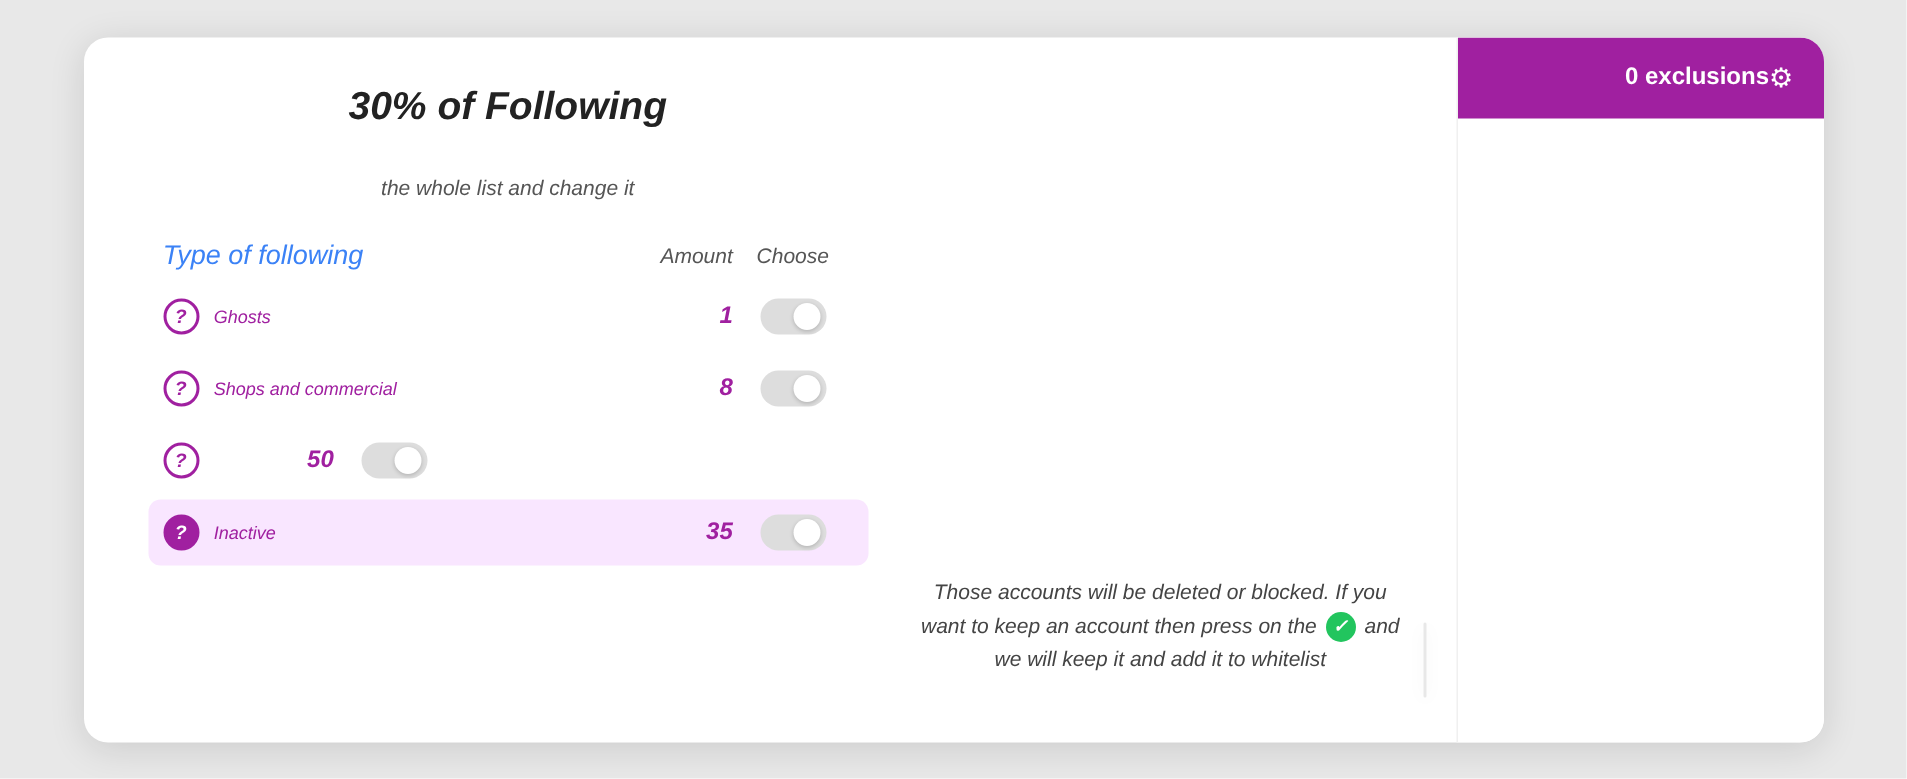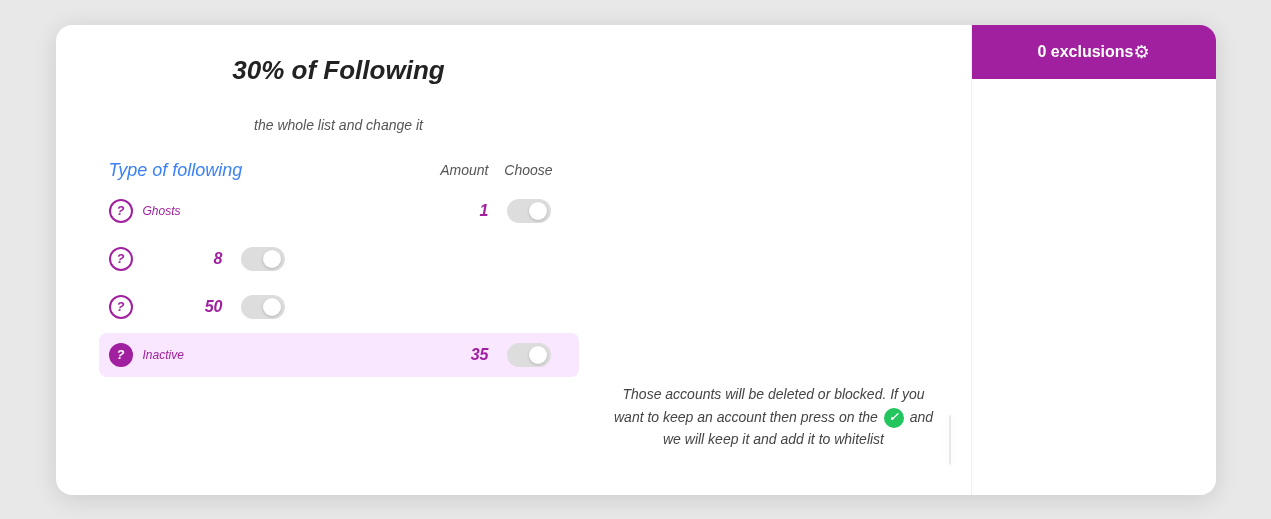--- a/index.html
+++ b/index.html
@@ -244,24 +244,24 @@
     }
     .sidebar {
       width: 245px;
       background: white;
       border-left: 1px solid #f0f0f0;
       display: flex;
       flex-direction: column;
     }
     .sidebar-header {
       background: #a020a0;
-      padding: 16px 32px;
-      display: flex;
-      align-items: center;
-      justify-content: center;
+      padding: 16px 20px;
+      display: flex;
+      align-items: center;
+      justify-content: flex-end;
     }
     .sidebar-header-title {
       color: white;
       font-size: 16px;
       font-weight: 600;
     }
     .sidebar-header-icon {
       color: white;
       font-size: 18px;
     }
@@ -323,20 +323,21 @@
         <div class="row-icon">?</div>
         <span class="row-label">Ghosts</span>
         <span class="row-amount">1</span>
         <div class="row-toggle">
           <div class="toggle"></div>
         </div>
       </div>
 
       <div class="row">
         <div class="row-icon">?</div>
+        <span class="row-label">Shops and commercial</span>
         <span class="row-amount">8</span>
         <div class="row-toggle">
           <div class="toggle"></div>
         </div>
       </div>
 
       <div class="row">
         <div class="row-icon">?</div>
         <span class="row-amount">50</span>
         <div class="row-toggle">

